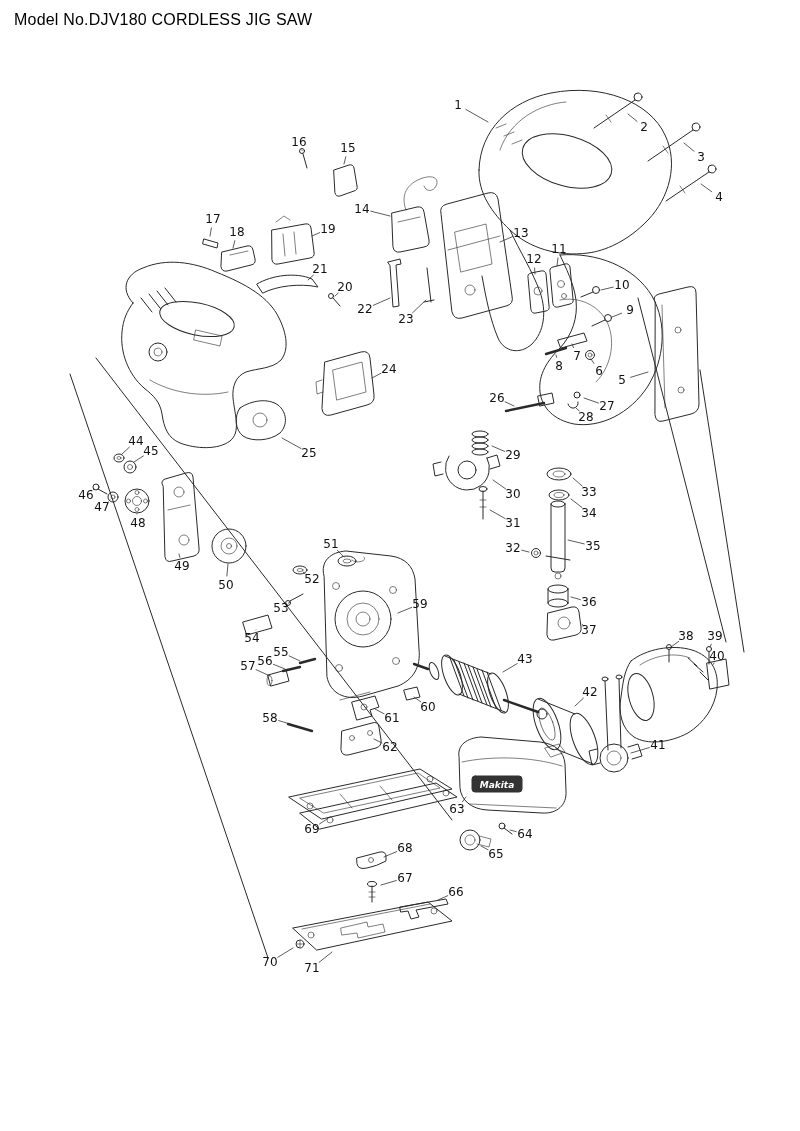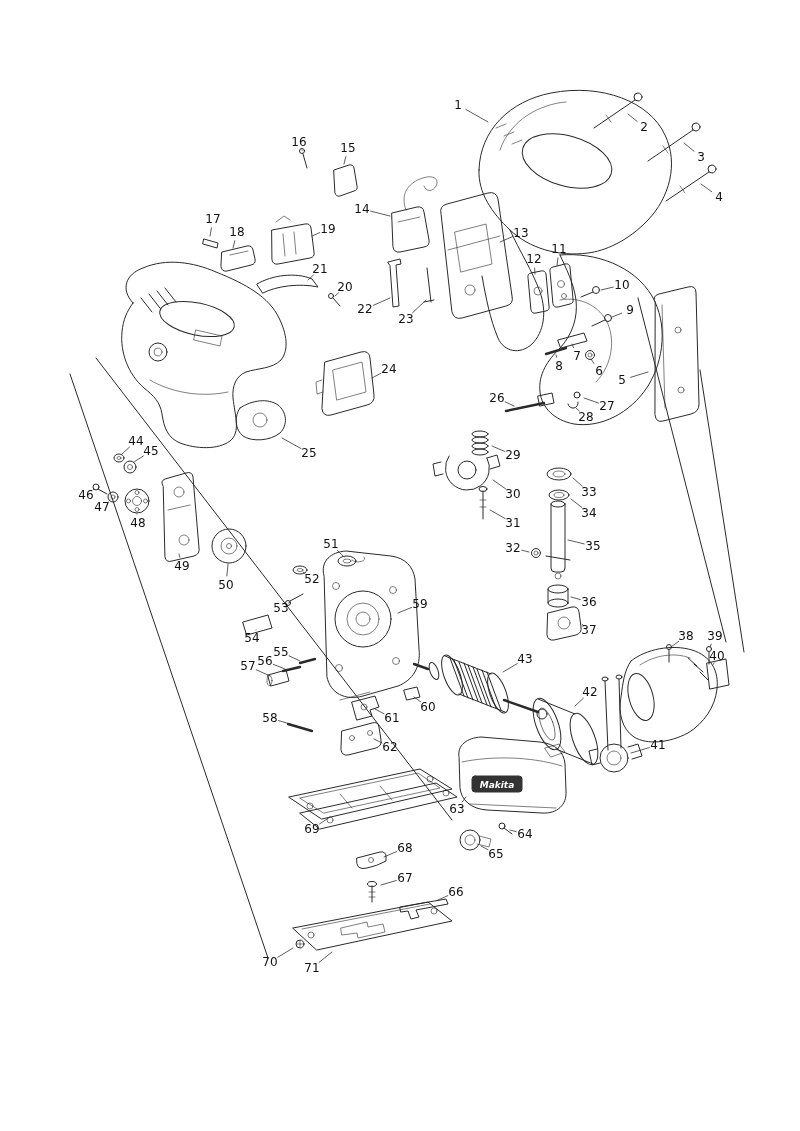--- a/index.html
+++ b/index.html
@@ -29,20 +29,21 @@
     fill:#ffffff; stroke:none;
     font-family:"DejaVu Sans", sans-serif;
     font-style:italic; font-weight:bold; font-size:9px;
     text-anchor:middle;
   }
 </style>
 </head>
 <body>
 
 <div class="page">
+  <div class="title">Model No.DJV180 CORDLESS JIG SAW</div>
 
   <svg id="diagram-svg" width="800" height="1131" viewBox="0 0 800 1131">
 
     <g class="thin">
       <line x1="70" y1="374" x2="268" y2="958"></line>
       <line x1="96" y1="358" x2="452" y2="820"></line>
       <line x1="638" y1="298" x2="726" y2="642"></line>
       <line x1="700" y1="370" x2="744" y2="652"></line>
     </g>
 

